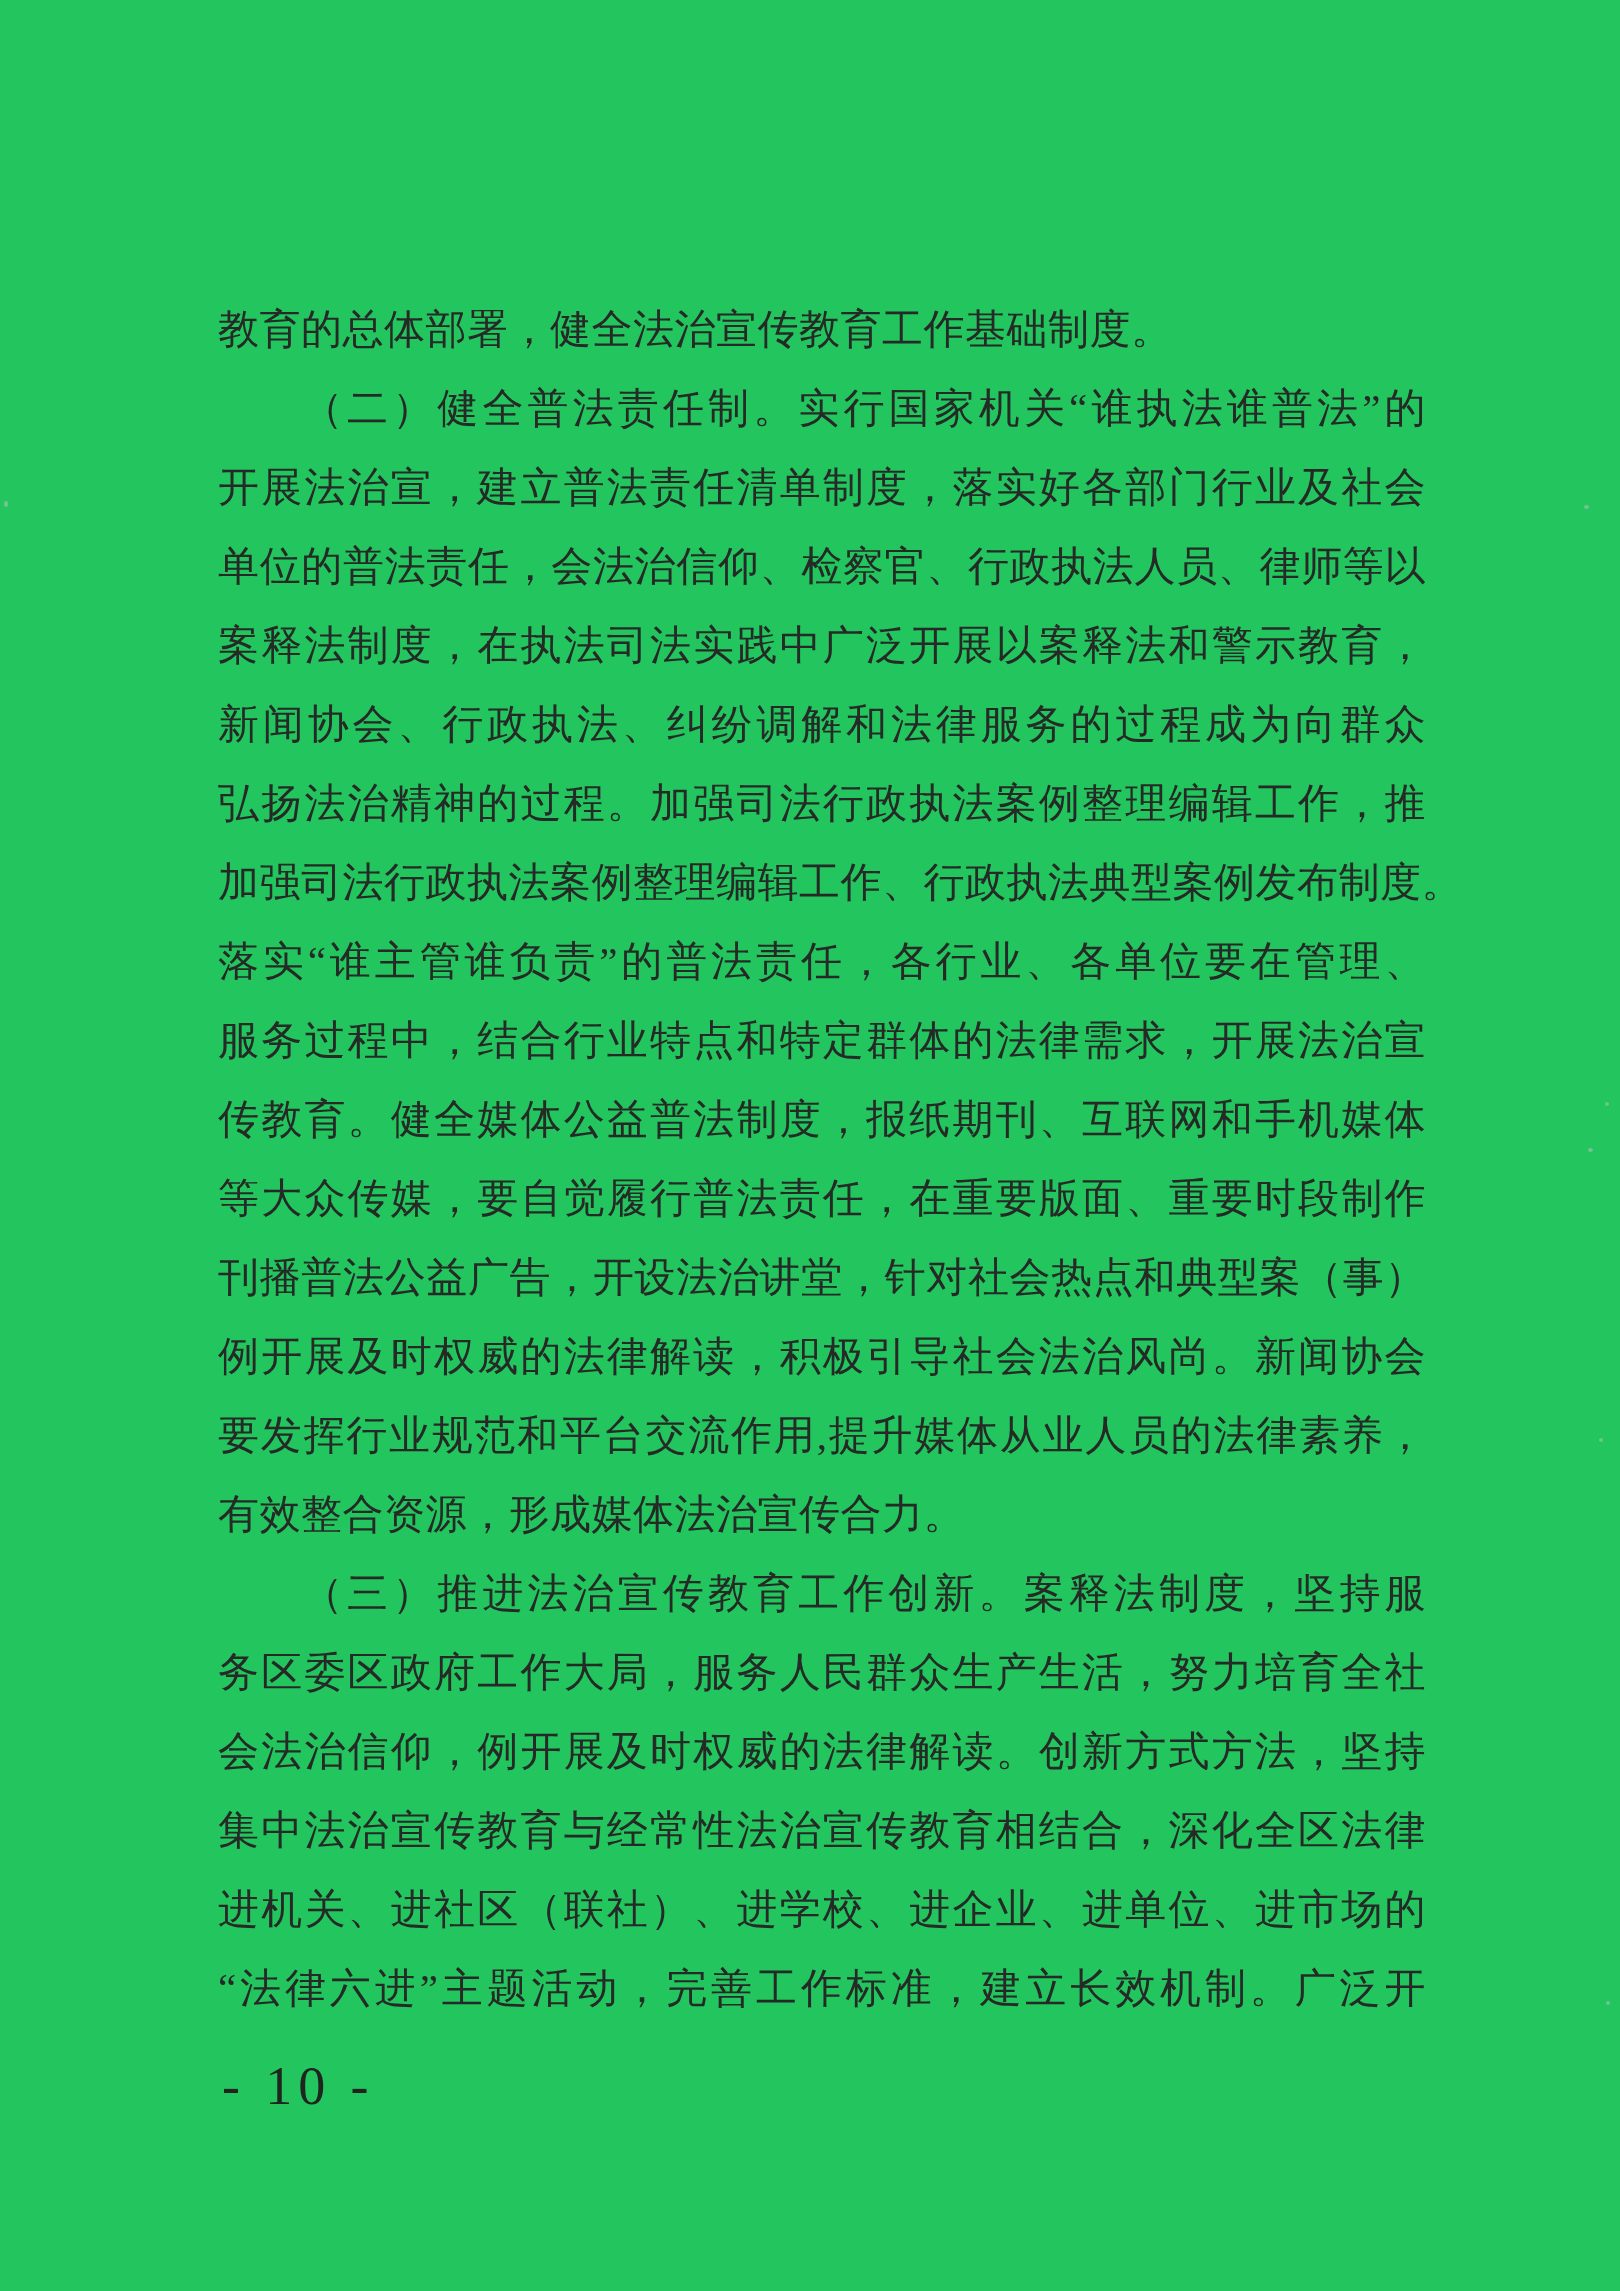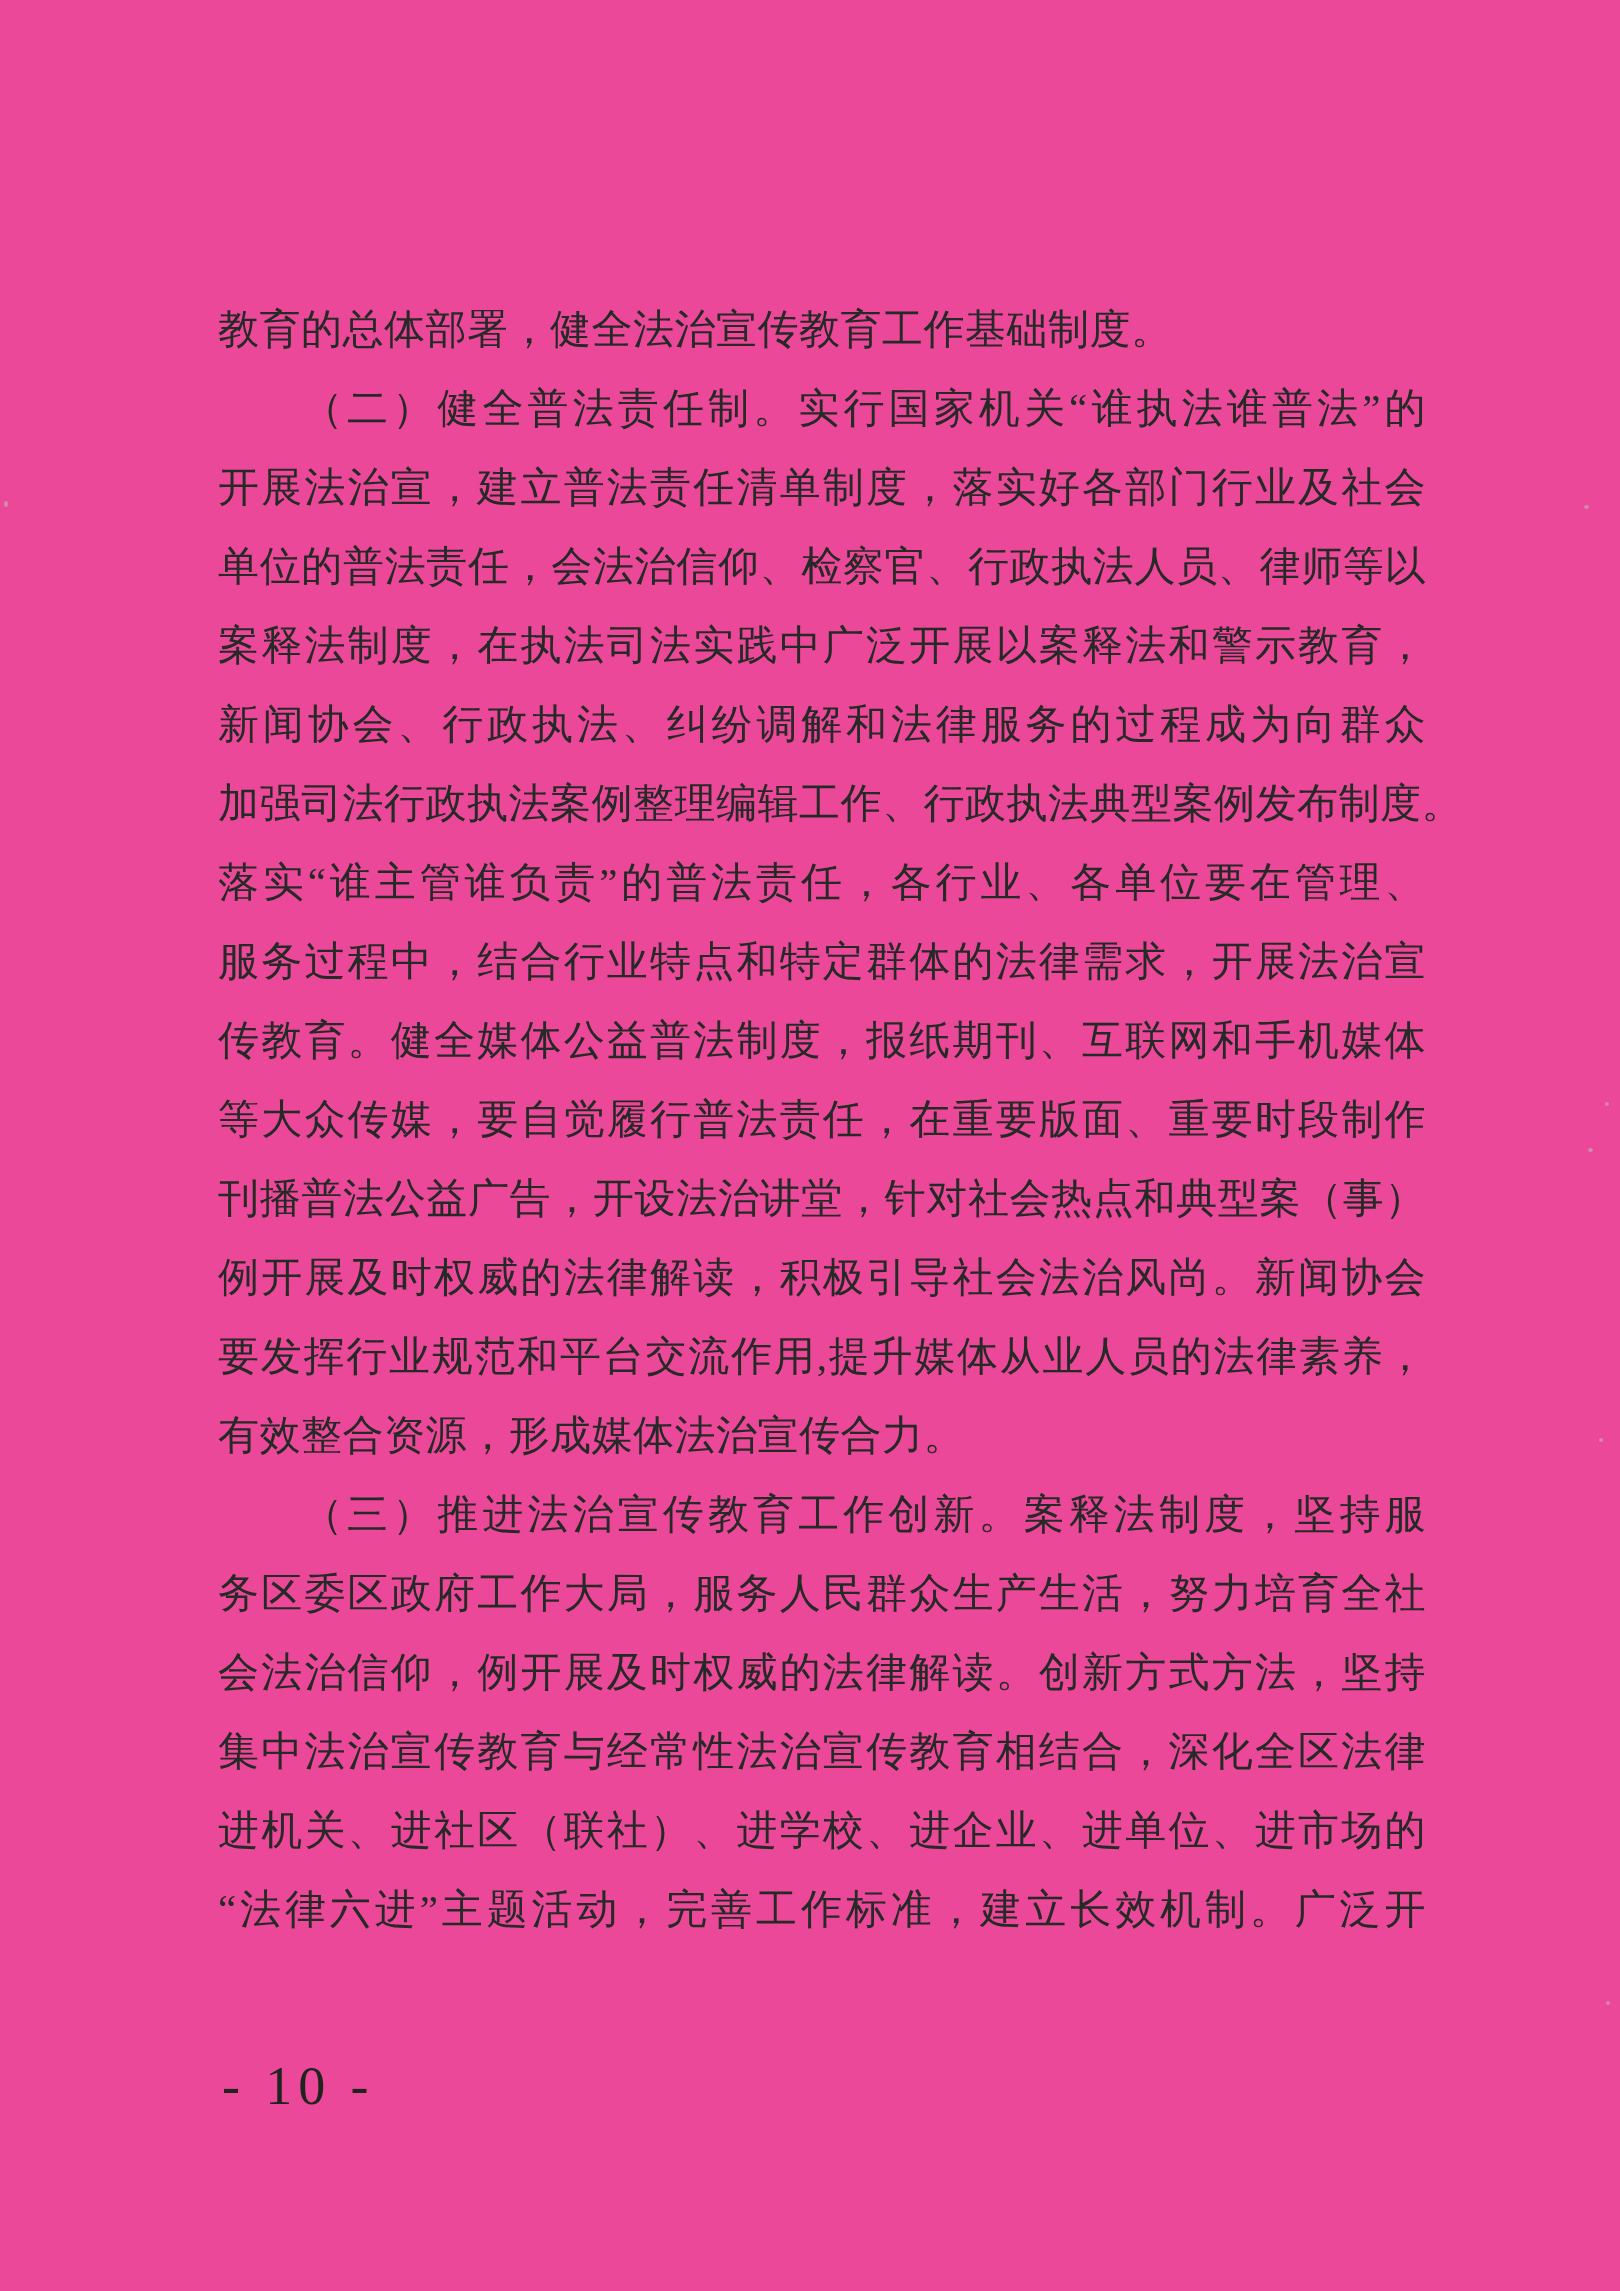--- a/index.html
+++ b/index.html
@@ -4,21 +4,21 @@
 <style>
   html, body {
     margin: 0;
     padding: 0;
     background: #ffffff;
   }
   .page {
     position: relative;
     width: 1620px;
     height: 2292px;
-    background: #ec4899;
+    background: #22c55e;
     overflow: hidden;
     font-family: "Liberation Serif", "DejaVu Serif", serif;
     color: #262a26;
   }
   .doc-body {
     position: absolute;
     left: 218px;
     top: 290px;
     width: 1208px;
   }
@@ -65,20 +65,21 @@
 
 <div class="page">
 
   <div class="doc-body">
     <div class="line para-end">教育的总体部署，健全法治宣传教育工作基础制度。</div>
     <div class="line indent">（二）健全普法责任制。实行国家机关“谁执法谁普法”的</div>
     <div class="line">开展法治宣，建立普法责任清单制度，落实好各部门行业及社会</div>
     <div class="line">单位的普法责任，会法治信仰、检察官、行政执法人员、律师等以</div>
     <div class="line">案释法制度，在执法司法实践中广泛开展以案释法和警示教育，</div>
     <div class="line">新闻协会、行政执法、纠纷调解和法律服务的过程成为向群众</div>
+    <div class="line">弘扬法治精神的过程。加强司法行政执法案例整理编辑工作，推</div>
     <div class="line">加强司法行政执法案例整理编辑工作、行政执法典型案例发布制度。</div>
     <div class="line">落实“谁主管谁负责”的普法责任，各行业、各单位要在管理、</div>
     <div class="line">服务过程中，结合行业特点和特定群体的法律需求，开展法治宣</div>
     <div class="line">传教育。健全媒体公益普法制度，报纸期刊、互联网和手机媒体</div>
     <div class="line">等大众传媒，要自觉履行普法责任，在重要版面、重要时段制作</div>
     <div class="line">刊播普法公益广告，开设法治讲堂，针对社会热点和典型案（事）</div>
     <div class="line">例开展及时权威的法律解读，积极引导社会法治风尚。新闻协会</div>
     <div class="line">要发挥行业规范和平台交流作用,提升媒体从业人员的法律素养，</div>
     <div class="line para-end">有效整合资源，形成媒体法治宣传合力。</div>
     <div class="line indent">（三）推进法治宣传教育工作创新。案释法制度，坚持服</div>

